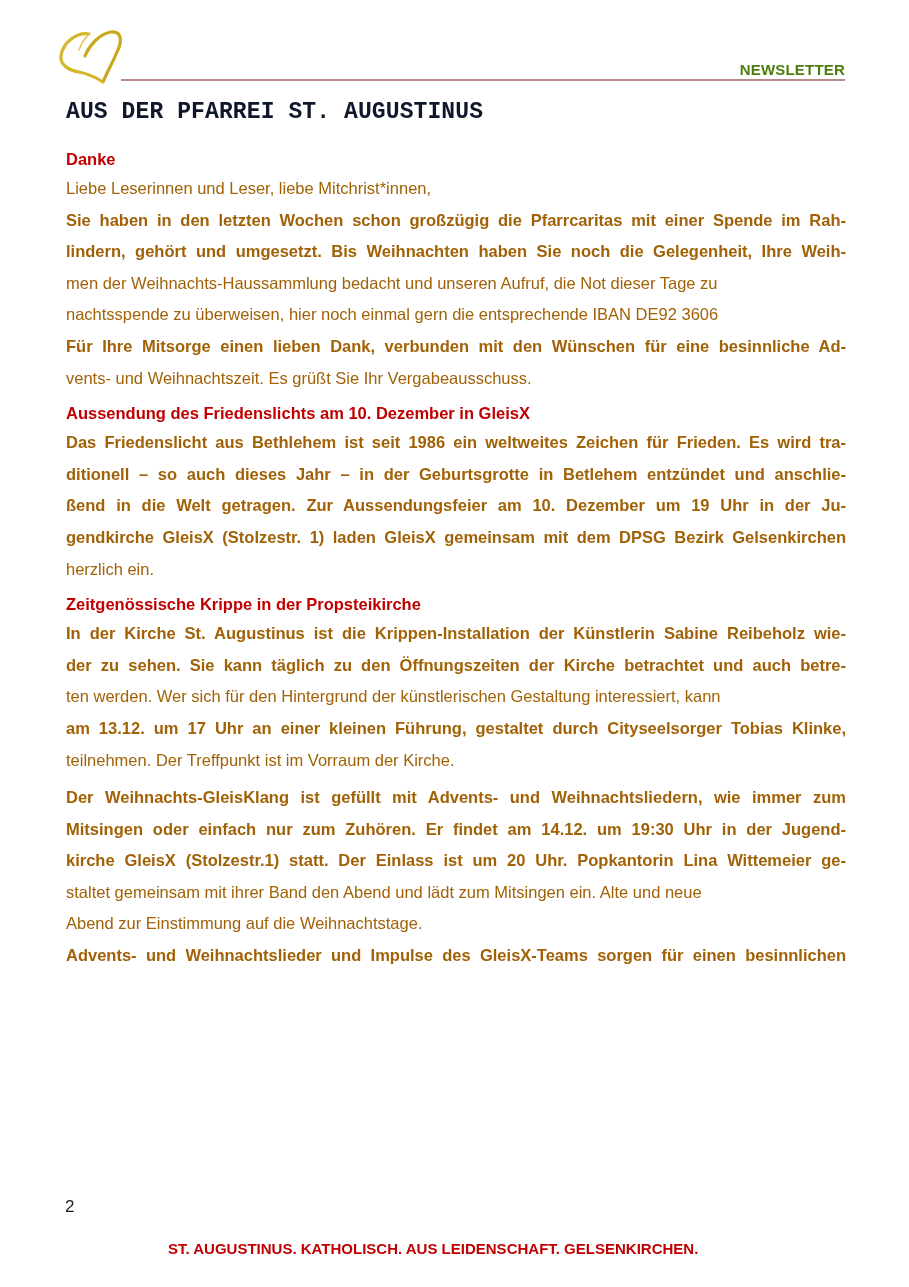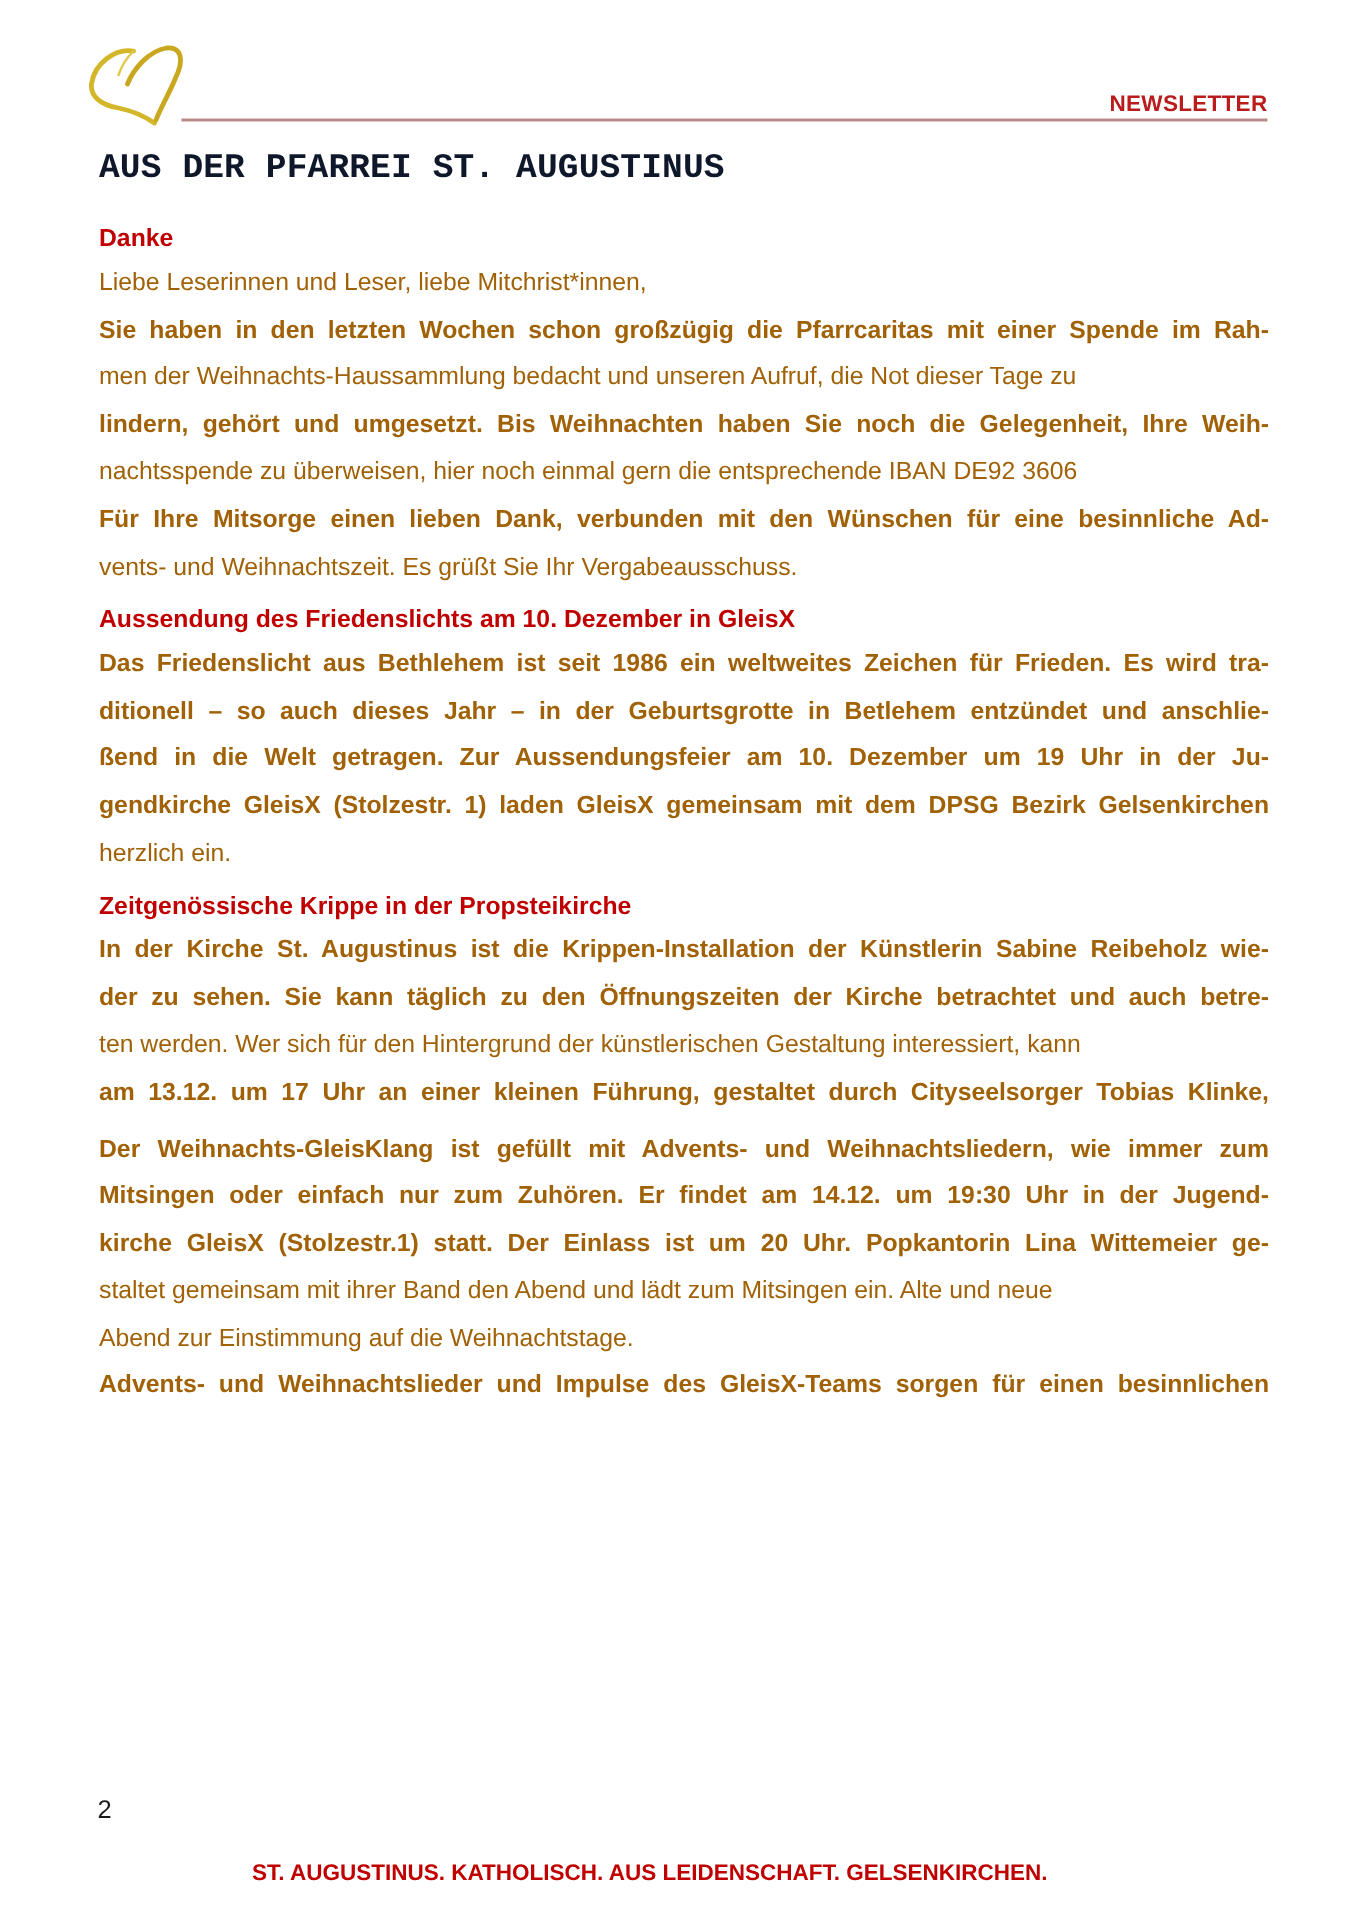--- a/index.html
+++ b/index.html
@@ -11,21 +11,21 @@
   .logo {
     position: absolute; left: 55px; top: 26px; width: 70px; height: 58px;
   }
   .header-rule {
     position: absolute; left: 121px; top: 79px; width: 724px; height: 2px;
     background: #b98a8a;
   }
   .newsletter-label {
     position: absolute; right: 64px; top: 61px;
     font-family: "Liberation Sans", sans-serif;
-    font-weight: bold; font-size: 15px; color: #b91c1c;
+    font-weight: bold; font-size: 15px; color: #4d7c0f;
     letter-spacing: 0.2px;
   }
   .page-title {
     position: absolute; left: 66px; top: 99px;
     font-family: Liberation Mono, monospace;
     font-weight: bold; font-size: 23px; color: #0f172a;
     letter-spacing: 0.1px;
   }
   .content {
     position: absolute; left: 66px; top: 146px; width: 780px;
@@ -69,22 +69,22 @@
 <div class="newsletter-label">NEWSLETTER</div>
 
 <h1 class="page-title" style="margin:0;">AUS DER PFARREI ST. AUGUSTINUS</h1>
 
 <div class="content" id="content">
     <div class="section">
       <h2 class="section-heading">Danke</h2>
       <p class="para">
         <span class="line">Liebe Leserinnen und Leser, liebe Mitchrist*innen,</span>
         <span class="line justify">Sie haben in den letzten Wochen schon großzügig die Pfarrcaritas mit einer Spende im Rah-</span>
+        <span class="line justify">lindern, gehört und umgesetzt. Bis Weihnachten haben Sie noch die Gelegenheit, Ihre Weih-</span>
         <span class="line">men der Weihnachts-Haussammlung bedacht und unseren Aufruf, die Not dieser Tage zu</span>
-        <span class="line justify">lindern, gehört und umgesetzt. Bis Weihnachten haben Sie noch die Gelegenheit, Ihre Weih-</span>
         <span class="line">nachtsspende zu überweisen, hier noch einmal gern die entsprechende IBAN DE92 3606</span>
         <span class="line justify">Für Ihre Mitsorge einen lieben Dank, verbunden mit den Wünschen für eine besinnliche Ad-</span>
         <span class="line">vents- und Weihnachtszeit. Es grüßt Sie Ihr Vergabeausschuss.</span>
       </p>
     </div>
     <div class="section">
       <h2 class="section-heading">Aussendung des Friedenslichts am 10. Dezember in GleisX</h2>
       <p class="para">
         <span class="line justify">Das Friedenslicht aus Bethlehem ist seit 1986 ein weltweites Zeichen für Frieden. Es wird tra-</span>
         <span class="line justify">ditionell – so auch dieses Jahr – in der Geburtsgrotte in Betlehem entzündet und anschlie-</span>
@@ -93,20 +93,21 @@
         <span class="line">herzlich ein.</span>
       </p>
     </div>
     <div class="section">
       <h2 class="section-heading">Zeitgenössische Krippe in der Propsteikirche</h2>
       <p class="para">
         <span class="line justify">In der Kirche St. Augustinus ist die Krippen-Installation der Künstlerin Sabine Reibeholz wie-</span>
         <span class="line justify">der zu sehen. Sie kann täglich zu den Öffnungszeiten der Kirche betrachtet und auch betre-</span>
         <span class="line">ten werden. Wer sich für den Hintergrund der künstlerischen Gestaltung interessiert, kann</span>
         <span class="line justify">am 13.12. um 17 Uhr an einer kleinen Führung, gestaltet durch Cityseelsorger Tobias Klinke,</span>
+        <span class="line">teilnehmen. Der Treffpunkt ist im Vorraum der Kirche.</span>
       </p>
     </div>
     <div class="section">
       <p class="para">
         <span class="line justify">Der Weihnachts-GleisKlang ist gefüllt mit Advents- und Weihnachtsliedern, wie immer zum</span>
         <span class="line justify">Mitsingen oder einfach nur zum Zuhören. Er findet am 14.12. um 19:30 Uhr in der Jugend-</span>
         <span class="line justify">kirche GleisX (Stolzestr.1) statt. Der Einlass ist um 20 Uhr. Popkantorin Lina Wittemeier ge-</span>
         <span class="line">staltet gemeinsam mit ihrer Band den Abend und lädt zum Mitsingen ein. Alte und neue</span>
         <span class="line">Abend zur Einstimmung auf die Weihnachtstage.</span>
         <span class="line justify">Advents- und Weihnachtslieder und Impulse des GleisX-Teams sorgen für einen besinnlichen</span>

